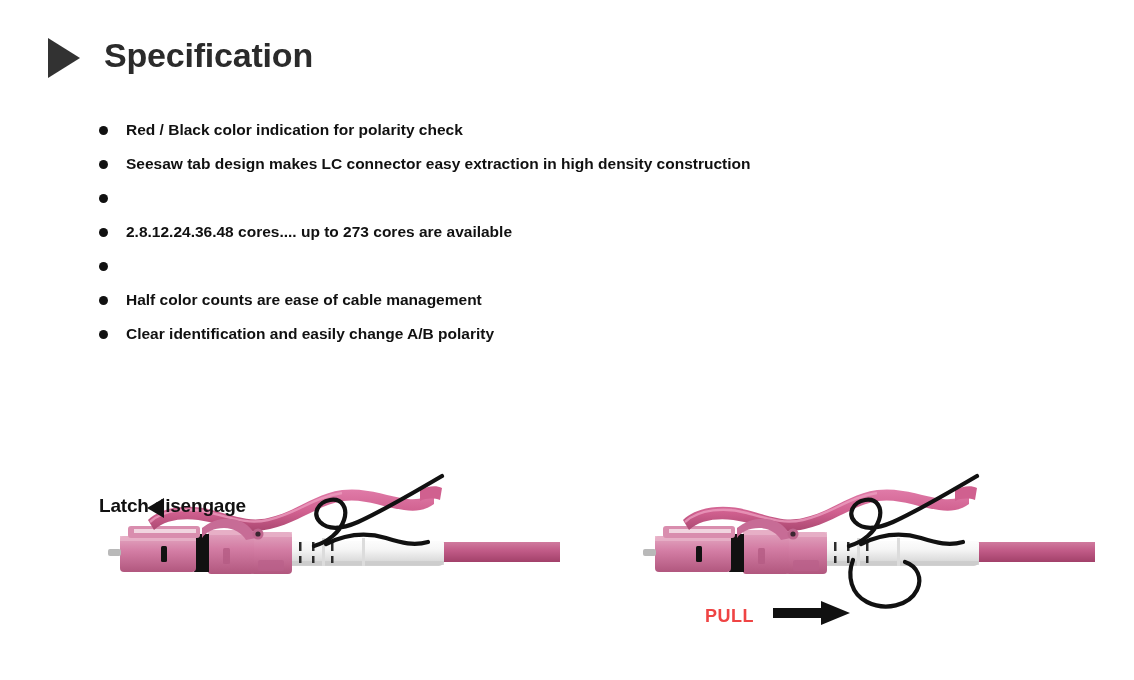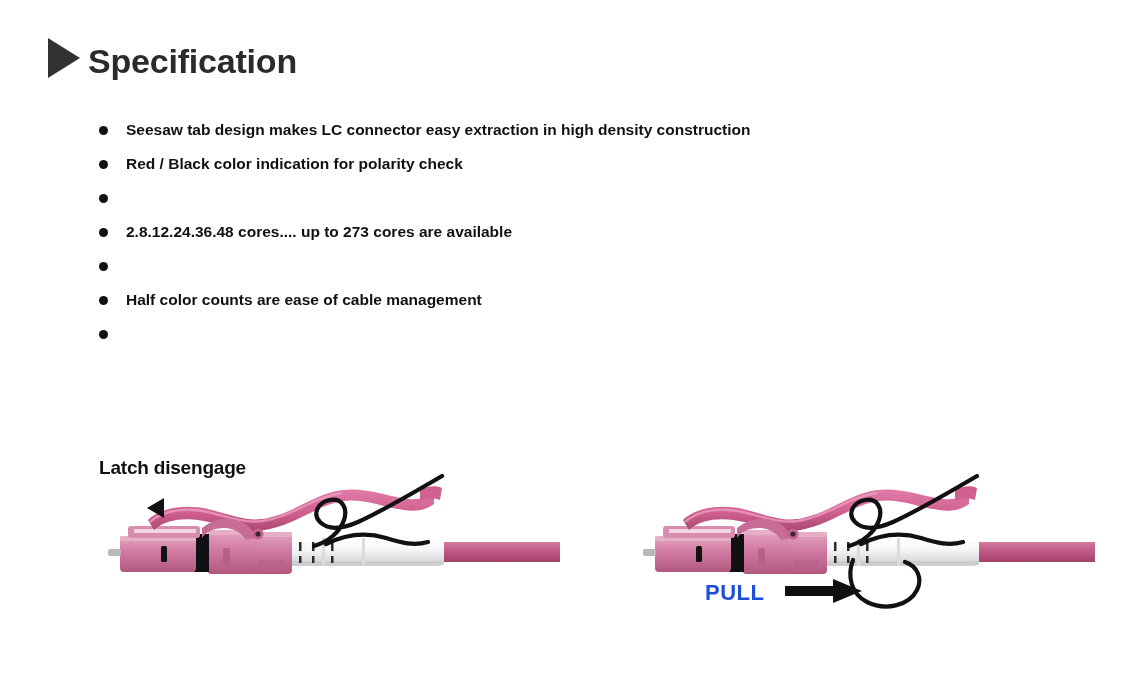--- a/index.html
+++ b/index.html
@@ -16,22 +16,22 @@
     font-family: "Liberation Sans", sans-serif;
     color: #1a1a1a;
   }
 
   
   .title-row {
     position: absolute;
     left: 48px;
     top: 38px;
     display: flex;
-    align-items: flex-end;
-    gap: 8px;
+    align-items: flex-start;
+    gap: 24px;
   }
   .title-marker {
     width: 0;
     height: 0;
     border-top: 20px solid transparent;
     border-bottom: 20px solid transparent;
     border-left: 32px solid #323232;
     flex: 0 0 auto;
   }
   .title-text {
@@ -79,78 +79,79 @@
     height: 190px;
   }
   #figure-left  { left: 90px;  top: 460px; }
   #figure-right { left: 625px; top: 460px; }
 
   .figure svg { display: block; width: 100%; height: 100%; }
 
   .callout-latch {
     position: absolute;
     left: 99px;
-    top: 457px;
+    top: 495px;
     font-size: 19px;
     font-weight: bold;
     color: #111111;
     white-space: nowrap;
     letter-spacing: -0.2px;
   }
   .callout-pull {
     position: absolute;
     left: 705px;
-    top: 578px;
-    font-size: 22px;
+    top: 600px;
+    font-size: 18px;
     font-weight: bold;
-    color: #1d4ed8;
+    color: #ef4444;
     white-space: nowrap;
     letter-spacing: 0.5px;
   }
 </style>
 </head>
 <body>
 
 <div class="title-row">
   <div class="title-marker"></div>
   <div class="title-text">Specification</div>
 </div>
 
 <div class="spec-list">
 
   <div class="spec-item">
     <div class="spec-bullet"></div>
+    <div class="spec-label">Red / Black color indication for polarity check</div>
+  </div>
+
+  <div class="spec-item">
+    <div class="spec-bullet"></div>
     <div class="spec-label">Seesaw tab design makes LC connector easy extraction in high density construction</div>
   </div>
 
   <div class="spec-item">
     <div class="spec-bullet"></div>
-    <div class="spec-label">Red / Black color indication for polarity check</div>
-  </div>
-
-  <div class="spec-item">
-    <div class="spec-bullet"></div>
   </div>
 
   <div class="spec-item">
     <div class="spec-bullet"></div>
     <div class="spec-label">2.8.12.24.36.48 cores.... up to 273 cores are available</div>
   </div>
 
   <div class="spec-item">
     <div class="spec-bullet"></div>
   </div>
 
   <div class="spec-item">
     <div class="spec-bullet"></div>
     <div class="spec-label">Half color counts are ease of cable management</div>
   </div>
 
   <div class="spec-item">
     <div class="spec-bullet"></div>
+    <div class="spec-label">Clear identification and easily change A/B polarity</div>
   </div>
 
 </div>
 
 <div class="figure" id="figure-left">
   <svg viewBox="0 0 470 190" xmlns="http://www.w3.org/2000/svg">
     <defs>
       <linearGradient id="bodyGradL" x1="0" y1="0" x2="0" y2="1">
         <stop offset="0%" stop-color="#e3a6c0"></stop>
         <stop offset="42%" stop-color="#d37da4"></stop>

